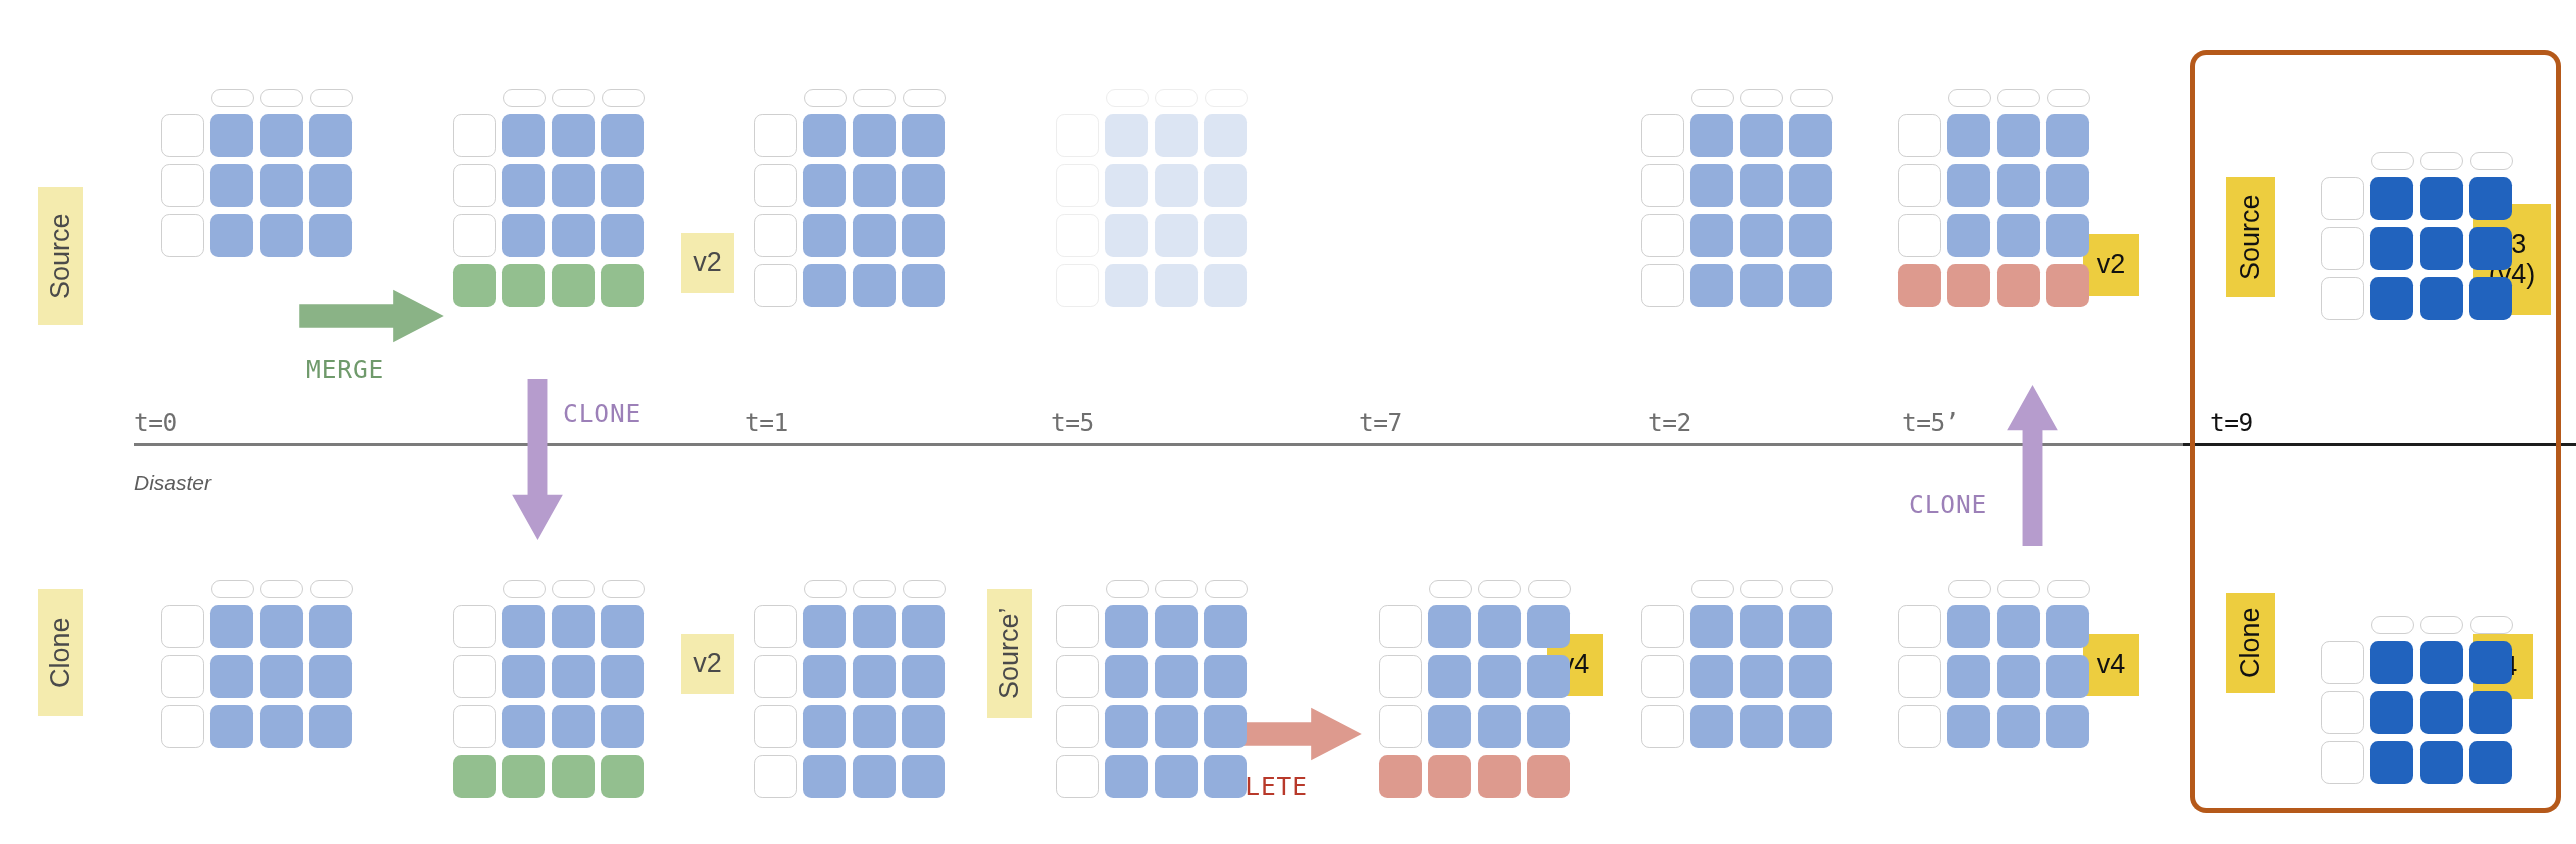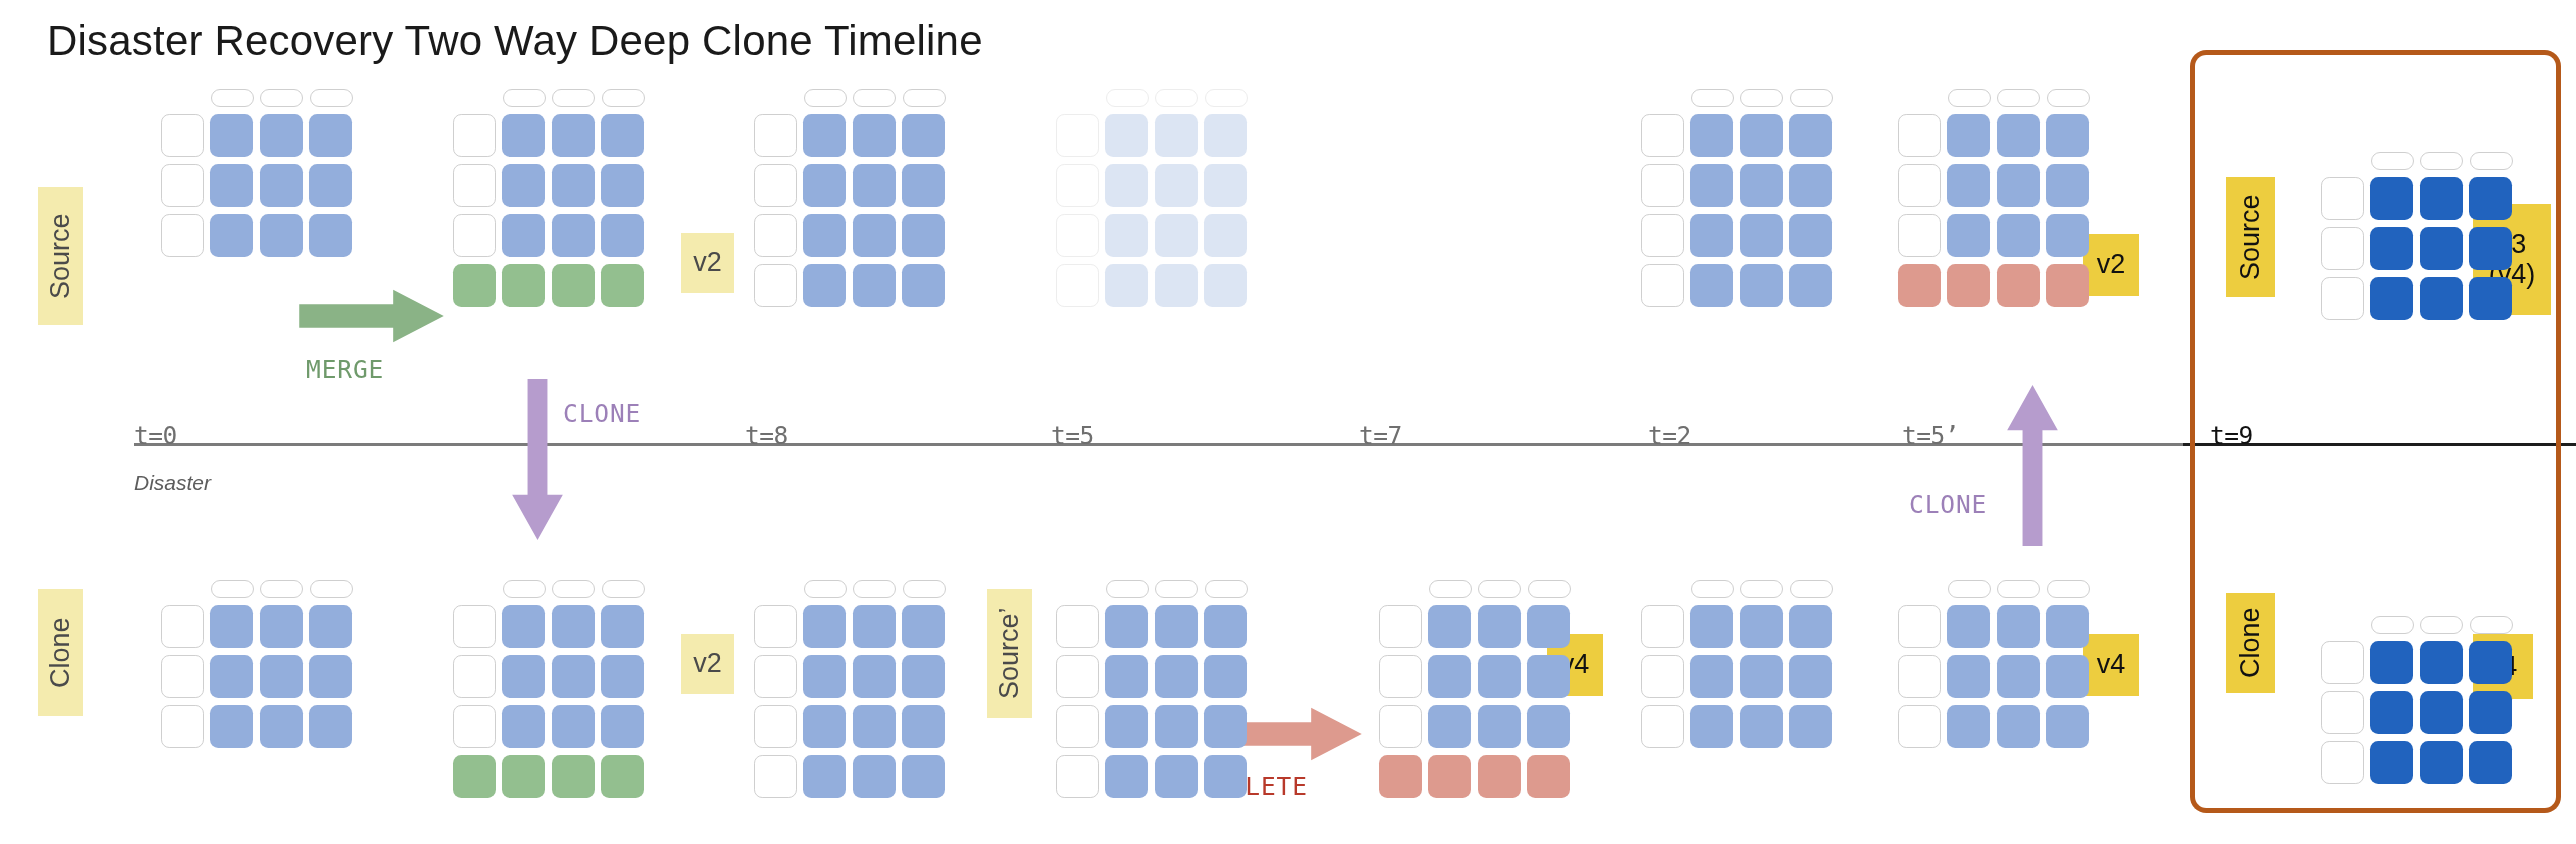--- a/index.html
+++ b/index.html
@@ -15,21 +15,21 @@
     position:absolute;left:47px;top:16.3px;
     font-size:42px;line-height:49px;color:#1a1a1a;font-weight:400;
     letter-spacing:0.2px;white-space:nowrap;
   }
 
   
   .axis{position:absolute;height:2.7px;background:#7b7b7b;}
   .axis.dark{background:#1d1d1d;height:2.7px;}
   .tick-label{
     position:absolute;font-size:24.5px;color:#6f6f6f;white-space:nowrap;
-    font-family:"DejaVu Sans Mono","Liberation Mono",monospace;letter-spacing:-0.5px;margin-top:13px;
+    font-family:"DejaVu Sans Mono","Liberation Mono",monospace;letter-spacing:-0.5px;
   }
   .tick-label.dark{color:#111111;}
   .timeline-caption{
     position:absolute;font-size:21px;color:#5d5d5d;font-style:italic;white-space:nowrap;
   }
 
   
   .tbl{position:absolute;}
   .tbl .hdr{position:absolute;display:flex;gap:6.3px;}
   .tbl .hdr .pill{
@@ -70,27 +70,26 @@
   .hl-box{
     position:absolute;border:5.4px solid #b5591a;border-radius:16.3px;box-sizing:border-box;
     background:transparent;pointer-events:none;
   }
 </style>
 </head>
 <body>
 
 <div id="stage">
 
-  <div class="title">Disaster Recovery Two Way Deep Clone Timeline</div>
 
   <div class="axis" style="left:134px;top:443px;width:2049px;"></div>
   <div class="axis dark" style="left:2183px;top:443px;width:393px;"></div>
 
   <div class="tick-label" style="left:134px;top:408px;">t=0</div>
-  <div class="tick-label" style="left:745px;top:408px;">t=8</div>
+  <div class="tick-label" style="left:745px;top:408px;">t=1</div>
   <div class="tick-label" style="left:1051px;top:408px;">t=5</div>
   <div class="tick-label" style="left:1359px;top:408px;">t=7</div>
   <div class="tick-label" style="left:1648px;top:408px;">t=2</div>
   <div class="tick-label" style="left:1902px;top:408px;">t=5’</div>
   <div class="tick-label dark" style="left:2210px;top:408px;">t=9</div>
 
   <div class="timeline-caption" style="left:134px;top:471px;">Disaster</div>
 
   <div class="arrow-h" style="left:299px;top:288px;width:145px;height:56px;">
     <svg width="145" height="56" viewBox="0 0 160 62" aria-hidden="true">

